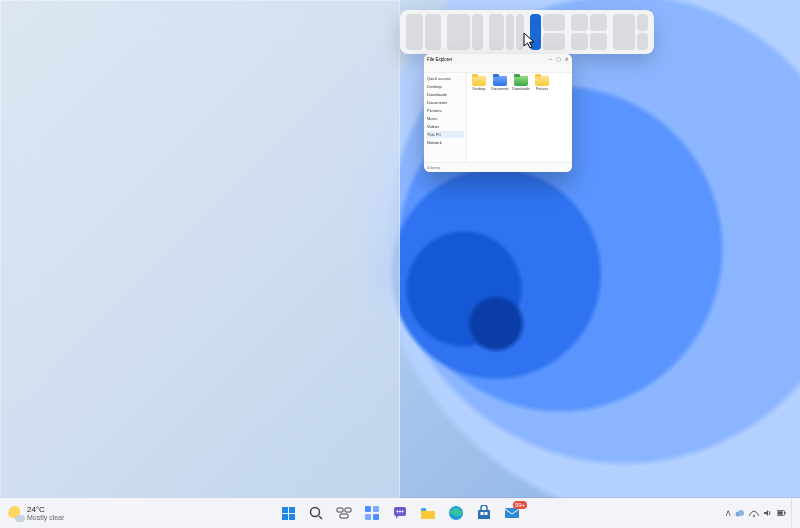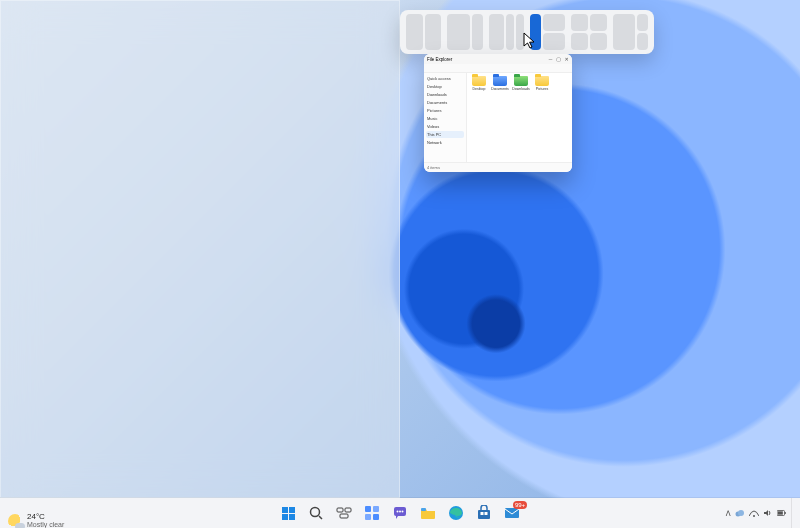--- a/index.html
+++ b/index.html
@@ -162,21 +162,21 @@
   .taskbar {
     position: absolute;
     left:0; bottom:0; width:800px; height:30px;
     background: #f3f4f7;
     display:flex;
     align-items:center;
     box-shadow: 0 -1px 0 rgba(0,0,0,0.06);
   }
   .tb-left {
     position:absolute; left:8px; top:0; height:30px;
-    display:flex; align-items:flex-end; gap:5px;
+    display:flex; align-items:center; gap:5px;
   }
   .weather-ico { width:14px; height:14px; background: radial-gradient(circle at 40% 40%, #ffd760 55%, transparent 56%); border-radius:50%; position:relative;}
   .weather-ico::after { content:""; position:absolute; right:-3px; bottom:-2px; width:10px; height:7px; background:#c9d2de; border-radius:5px;}
   .weather-txt { display:flex; flex-direction:column; line-height:1; }
   .weather-txt .t1 { font-size:8px; color:#222; }
   .weather-txt .t2 { font-size:7px; color:#666; }
   .tb-center {
     margin:0 auto;
     display:flex; gap:4px; align-items:center;
   }

